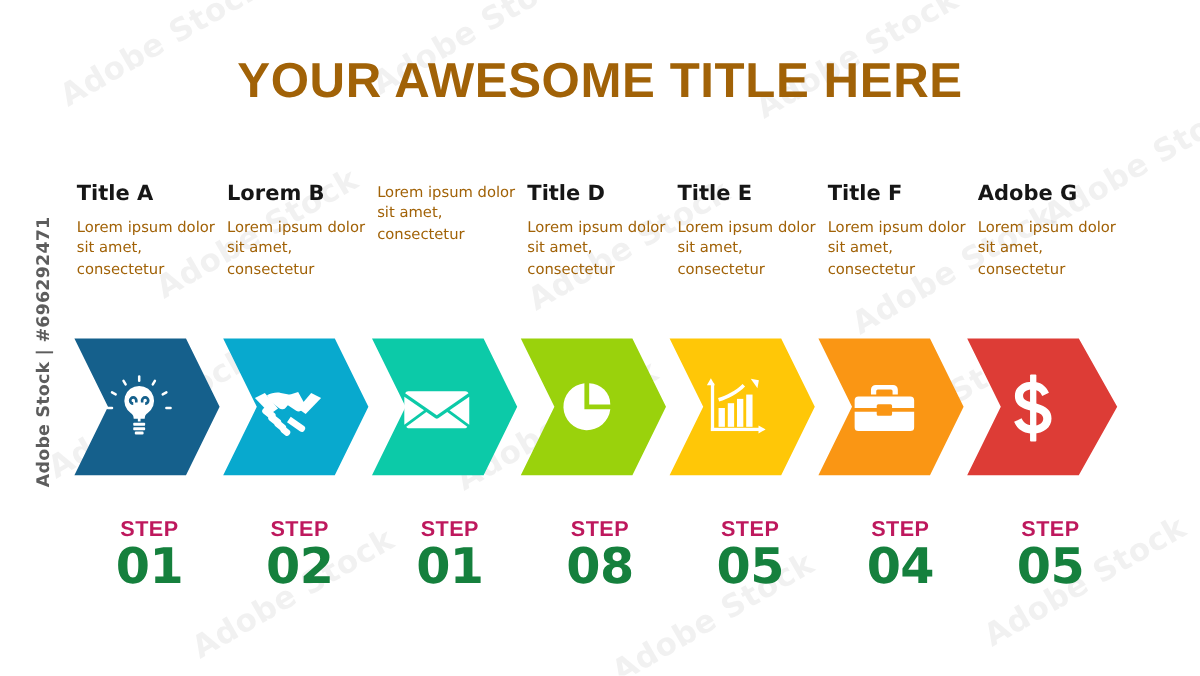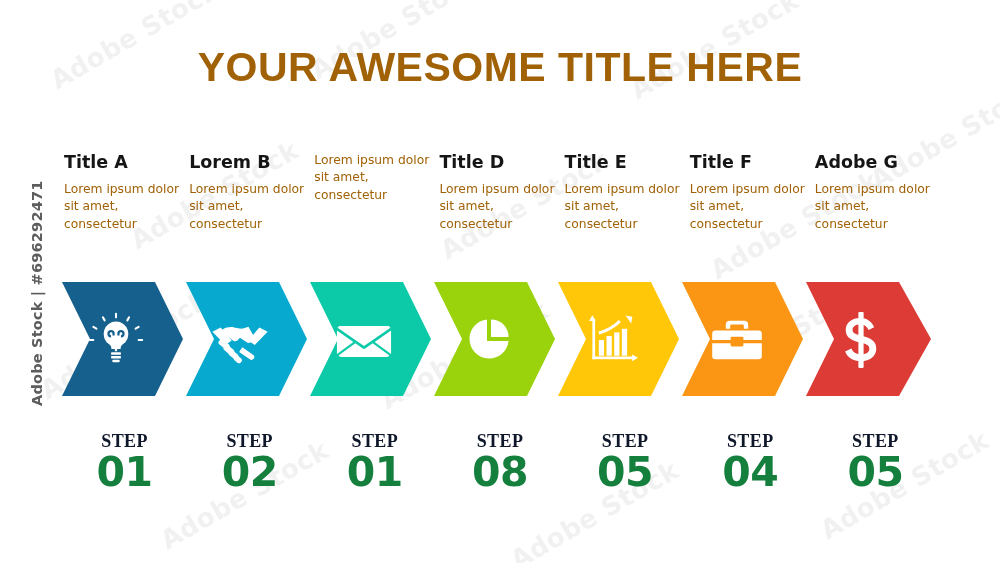--- a/index.html
+++ b/index.html
@@ -113,25 +113,25 @@
     left: 62px;
     top: 432px;
     width: 876px;
     display: flex;
   }
   .step {
     width: 125.2px;
     text-align: center;
   }
   .step-label {
-    font-family: Liberation Serif, serif;
+    font-family: Liberation Sans, sans-serif;
     font-size: 18px;
     font-weight: 700;
     letter-spacing: 0.4px;
-    color: #0f172a;
+    color: #be185d;
     line-height: 1;
   }
   .step-num {
     font-family: "DejaVu Sans", sans-serif;
     font-size: 41px;
     font-weight: 700;
     letter-spacing: -0.5px;
     color: #15803d;
     line-height: 1.12;
   }

